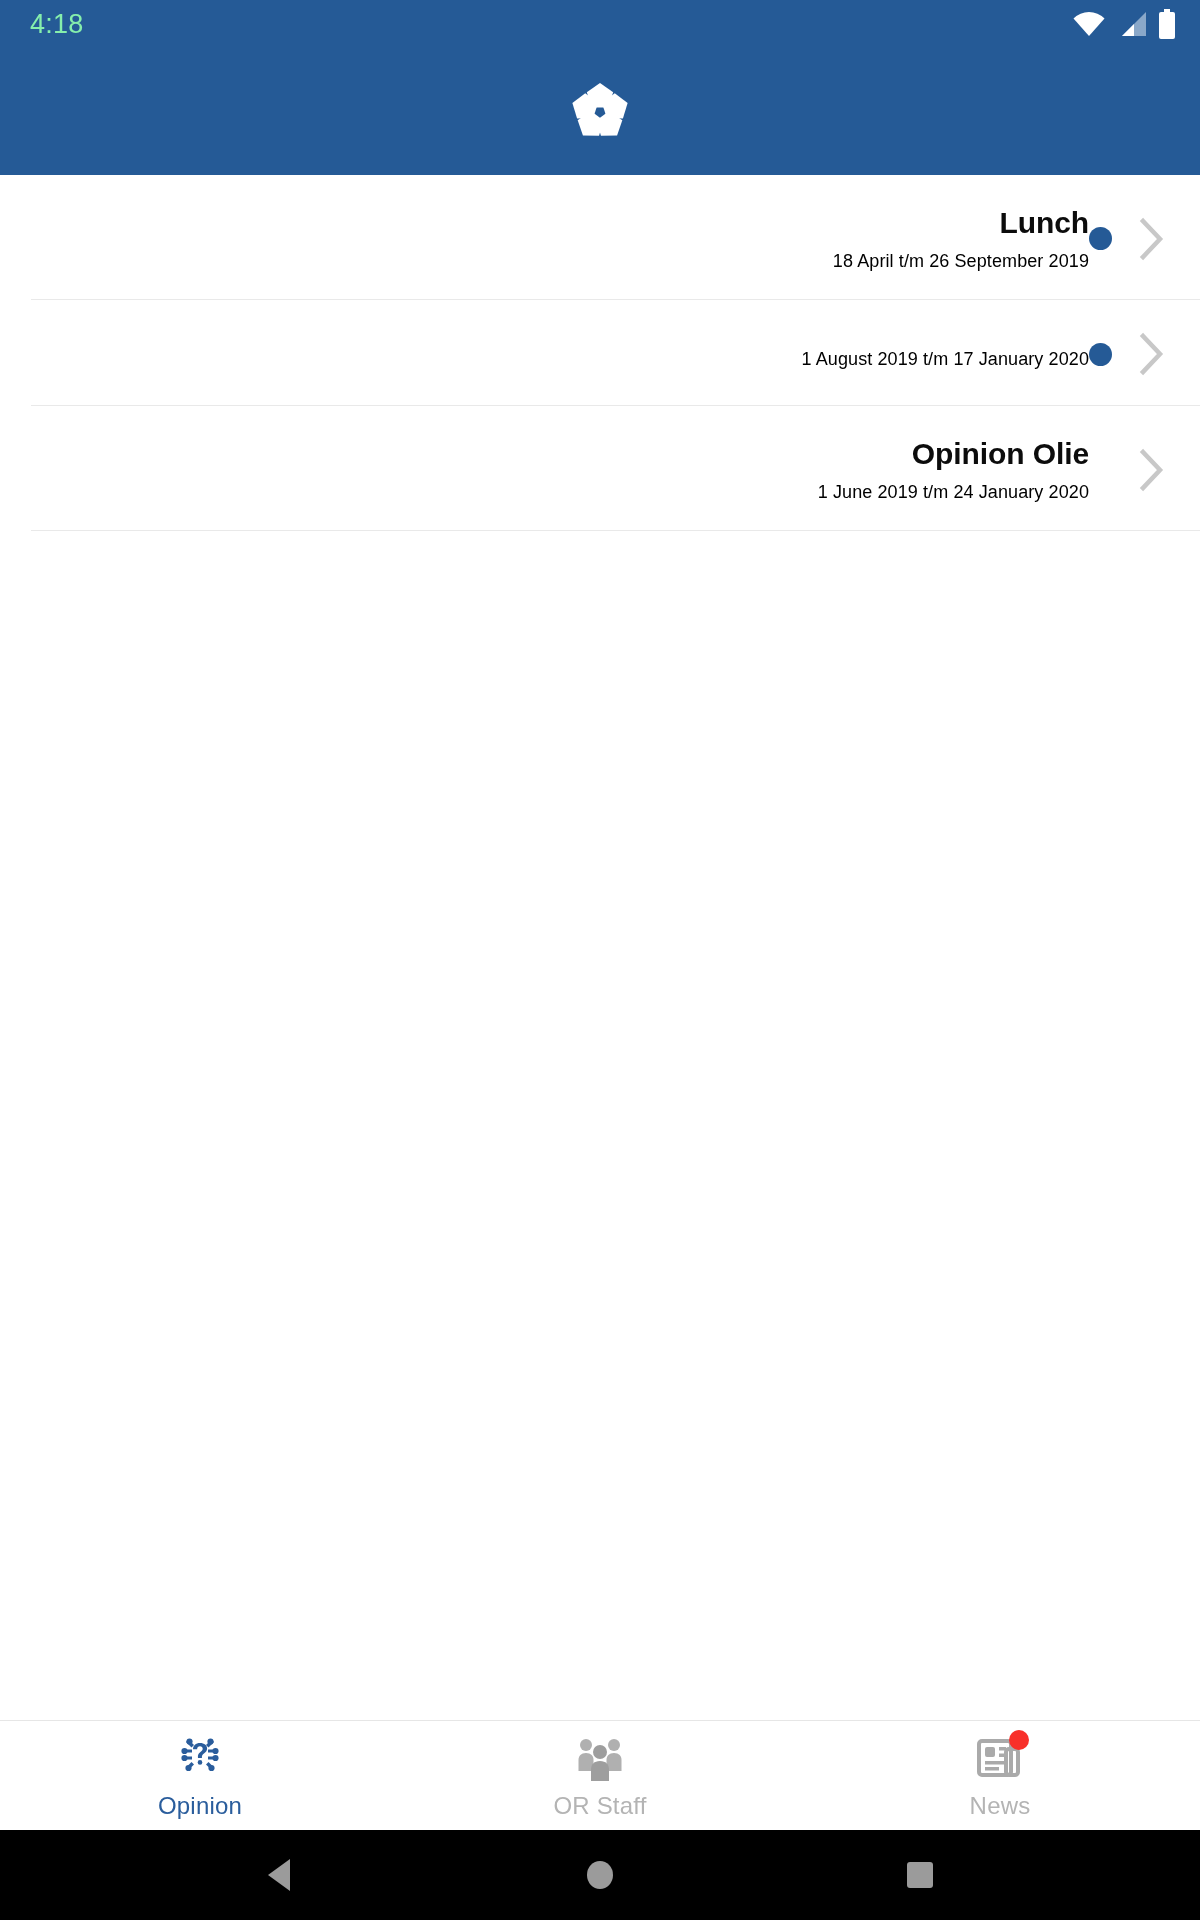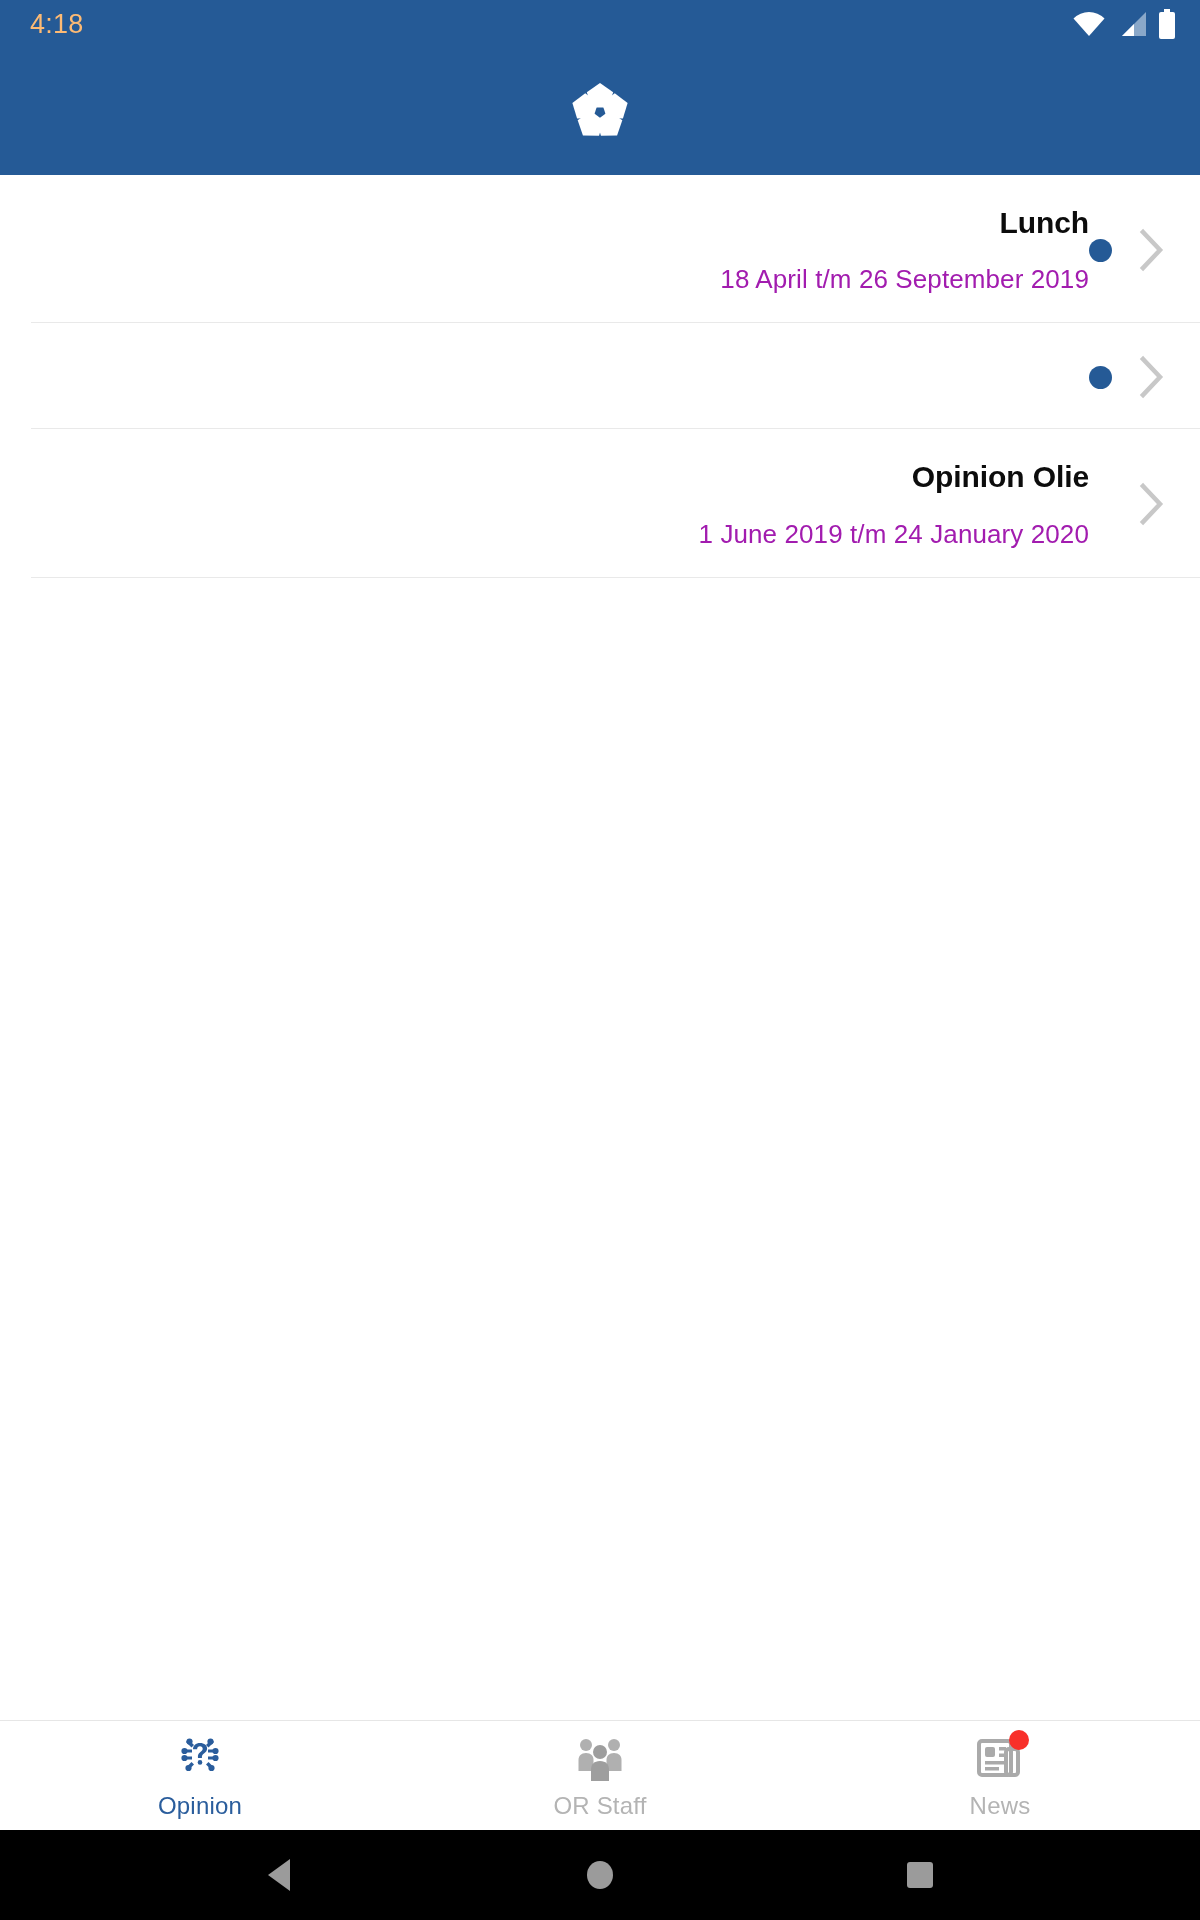--- a/index.html
+++ b/index.html
@@ -11,21 +11,21 @@
   }
   .screen { width:1200px; height:1920px; display:flex; flex-direction:column; position:relative; }
 
   
   .statusbar {
     height:48px; background:#255a96;
     display:flex; align-items:center; justify-content:space-between;
     padding:0 24px 0 30px; flex:0 0 auto;
   }
   .status-time {
-    color:#fdba74; font-size:27px; font-weight:500; letter-spacing:0.2px;
+    color:#86efac; font-size:27px; font-weight:500; letter-spacing:0.2px;
   }
   .status-icons { display:flex; align-items:center; gap:11px; }
   .status-icons svg { display:block; }
 
   
   .appbar {
     height:127px; background:#255a96;
     display:flex; align-items:center; justify-content:center;
     flex:0 0 auto;
   }
@@ -43,22 +43,22 @@
   .row::after {
     content:""; position:absolute; left:31px; right:0; bottom:0;
     height:1px; background:#e9e9e9;
   }
   .row-text { flex:1 1 auto; min-width:0; }
   .row-title {
     font-size:30px; font-weight:bold; color:#0c0c0c;
     line-height:1.18; letter-spacing:-0.1px;
   }
   .row-sub {
-    margin-top:25px;
-    font-size:26px; font-weight:400; color:#a21caf;
+    margin-top:11px;
+    font-size:18px; font-weight:400; color:#000000;
     line-height:1.15; letter-spacing:0.1px;
   }
   .row-meta { display:flex; align-items:center; flex:0 0 auto; gap:26px; padding-right:4px; }
   .unread-dot { width:23px; height:23px; border-radius:50%; background:#255a96; }
   .unread-dot.hidden { visibility:hidden; }
   .chevron { width:28px; height:44px; display:block; }
 
   
   .tabbar {
     flex:0 0 auto; height:110px; background:#ffffff;
@@ -153,20 +153,21 @@
         <span>
           <svg class="chevron" viewBox="0 0 28 44">
               <path d="M5 4 L22 22 L5 40" fill="none" stroke="#c8c8c8" stroke-width="4.5" stroke-linecap="square"></path>
             </svg>
         </span>
       </div>
     </div>
 
     <div class="row">
       <div class="row-text">
+        <div class="row-sub">1 August 2019 t/m 17 January 2020</div>
       </div>
       <div class="row-meta">
         <span class="unread-dot"></span>
         <span>
           <svg class="chevron" viewBox="0 0 28 44">
               <path d="M5 4 L22 22 L5 40" fill="none" stroke="#c8c8c8" stroke-width="4.5" stroke-linecap="square"></path>
             </svg>
         </span>
       </div>
     </div>

